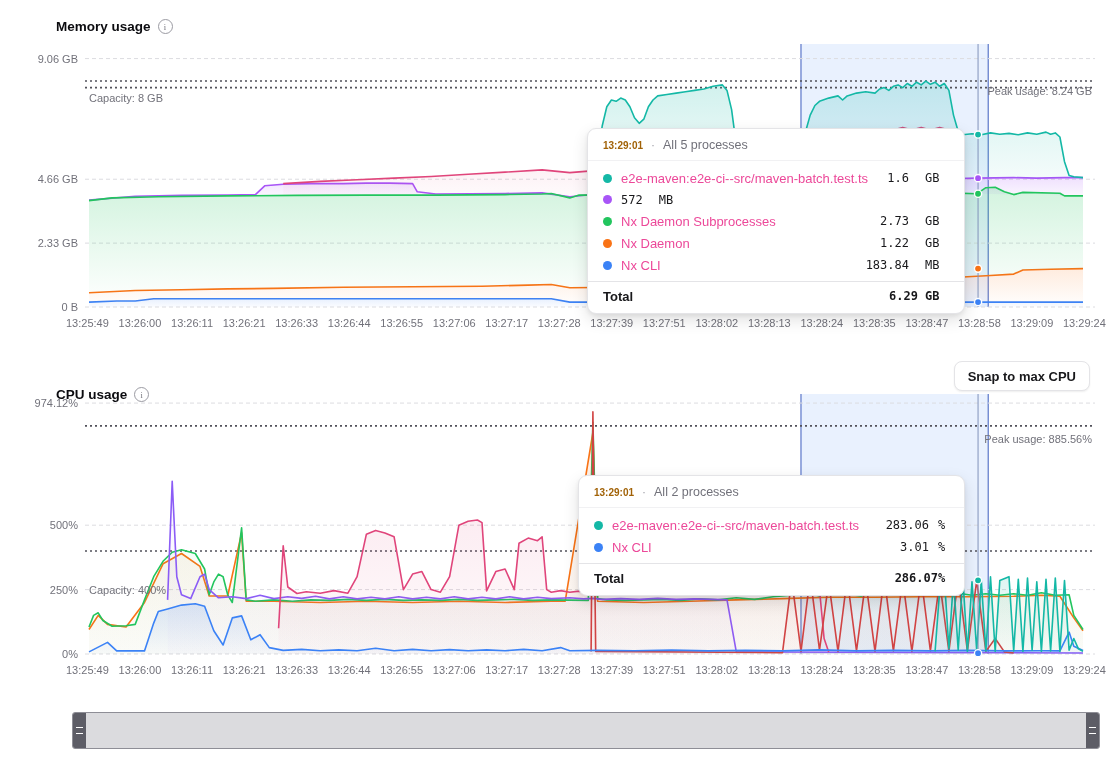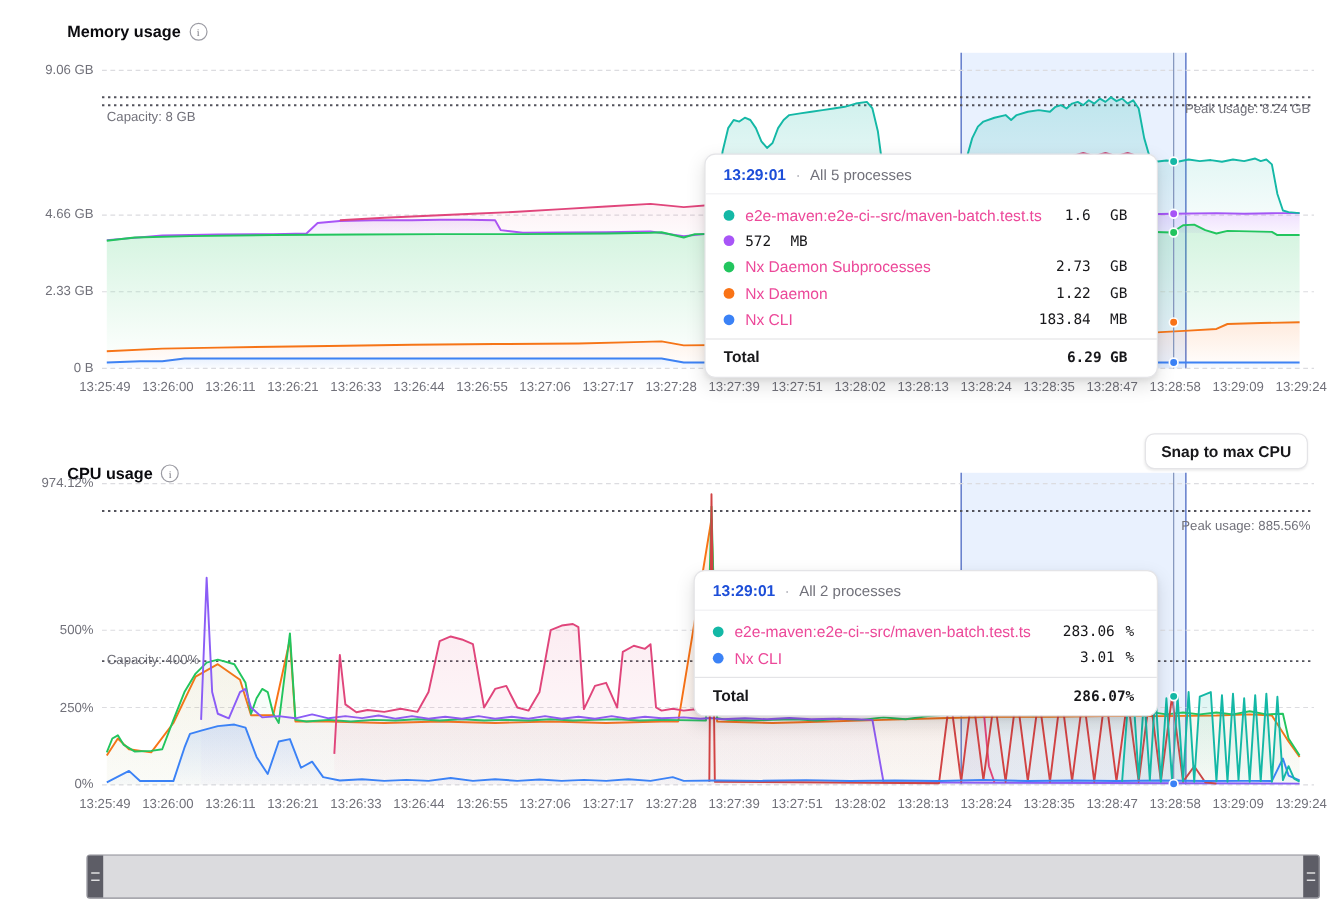--- a/index.html
+++ b/index.html
@@ -16,31 +16,31 @@
   .ylabels{position:absolute;left:0;width:78px;}
   .ylabel{position:absolute;right:0;font-size:11px;color:#71717a;white-space:nowrap;}
   .xticks{position:absolute;left:66px;width:1040px;display:flex;justify-content:space-between;}
   .xtick{font-size:11px;color:#71717a;white-space:nowrap;}
   .ref-label{position:absolute;font-size:11px;color:#71717a;white-space:nowrap;}
   #chart-svg{position:absolute;left:0;top:0;pointer-events:none;}
   .tooltip{position:absolute;background:#fff;border:1px solid #e4e4e7;border-radius:9px;
        box-shadow:0 6px 16px rgba(0,0,0,.12),0 2px 4px rgba(0,0,0,.06);z-index:5;}
   .tt-header{display:flex;align-items:center;gap:8px;padding:9px 15px 8px 15px;
        border-bottom:1px solid #f1f1f3;}
-  .tt-time{font-size:13px;font-weight:700;color:#1d4ed8;}
+  .tt-time{font-size:10px;font-weight:700;color:#a16207;}
   .tt-sep{color:#a1a1aa;font-size:12px;}
   .tt-sub{font-size:12.5px;color:#71717a;}
   .tt-body{padding:6px 0 0 0;}
   .tt-row{display:flex;align-items:center;gap:9px;padding:3.5px 15px;}
   .tt-dot{width:9px;height:9px;border-radius:50%;flex:0 0 auto;}
   .tt-name{flex:1;font-size:13px;color:#ec4899;white-space:nowrap;overflow:hidden;}
   .tt-num{font-family:"DejaVu Sans Mono",monospace;font-size:12px;color:#18181b;text-align:right;}
   .tt-unit{font-family:"DejaVu Sans Mono",monospace;font-size:12px;color:#18181b;width:24px;text-align:left;margin-left:7px;}
   .tt-unit.narrow{width:11px;margin-left:0;}
-  .tt-total{display:flex;align-items:center;padding:7px 15px 9px 15px;margin-top:5px;
+  .tt-total{display:flex;align-items:flex-start;padding:7px 15px 9px 15px;margin-top:5px;
        border-top:1px solid #e4e4e7;}
   .tt-total .tt-name{font-weight:700;color:#18181b;}
   .tt-total .tt-num{font-weight:700;}
   .tt-total .tt-unit{font-weight:700;}
   .scrubber{position:absolute;left:72px;top:712px;width:1028px;height:37px;
        background:#dbdbde;border:1px solid #8e8e96;border-radius:3px;box-sizing:border-box;
        display:flex;justify-content:space-between;}
   .scrub-handle{width:13px;height:100%;background:#5d5d66;display:flex;align-items:center;
        justify-content:center;cursor:ew-resize;}
   .scrub-handle.left{border-radius:2px 0 0 2px;}
@@ -269,21 +269,21 @@
       <div class="xtick">13:27:51</div>
       <div class="xtick">13:28:02</div>
       <div class="xtick">13:28:13</div>
       <div class="xtick">13:28:24</div>
       <div class="xtick">13:28:35</div>
       <div class="xtick">13:28:47</div>
       <div class="xtick">13:28:58</div>
       <div class="xtick">13:29:09</div>
       <div class="xtick">13:29:24</div>
     </div>
-  <div class="ref-label" id="cpu-cap-label" style="left: 89px; top: 544px;">Capacity: 400%</div>
+  <div class="ref-label" id="cpu-cap-label" style="left: 89px; top: 584px;">Capacity: 400%</div>
   <div class="ref-label" id="cpu-peak-label" style="right: 26px; top: 433px;">Peak usage: 885.56%</div>
 
   <div class="tooltip" id="cpu-tooltip" style="left:578px;top:475px;width:385px;">
     <div class="tt-header">
       <span class="tt-time">13:29:01</span>
       <span class="tt-sep">·</span>
       <span class="tt-sub">All 2 processes</span>
     </div>
     <div class="tt-body">
         <div class="tt-row">

